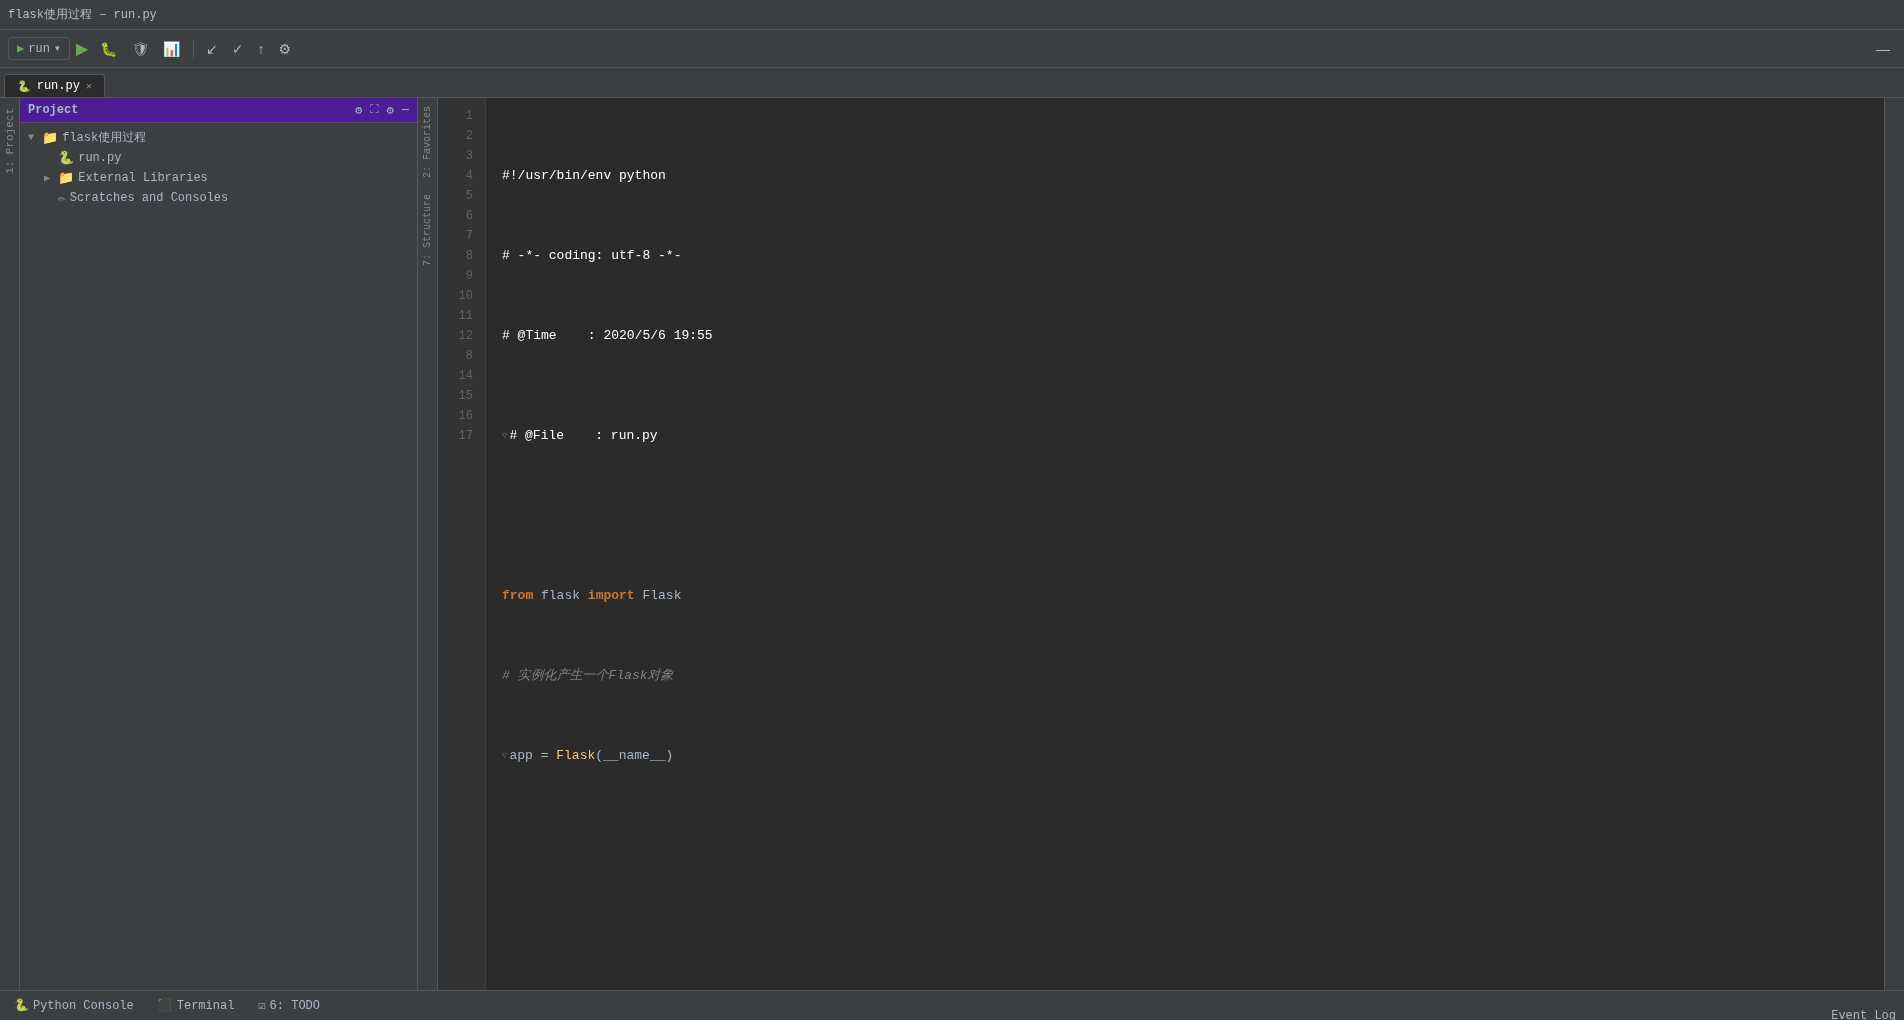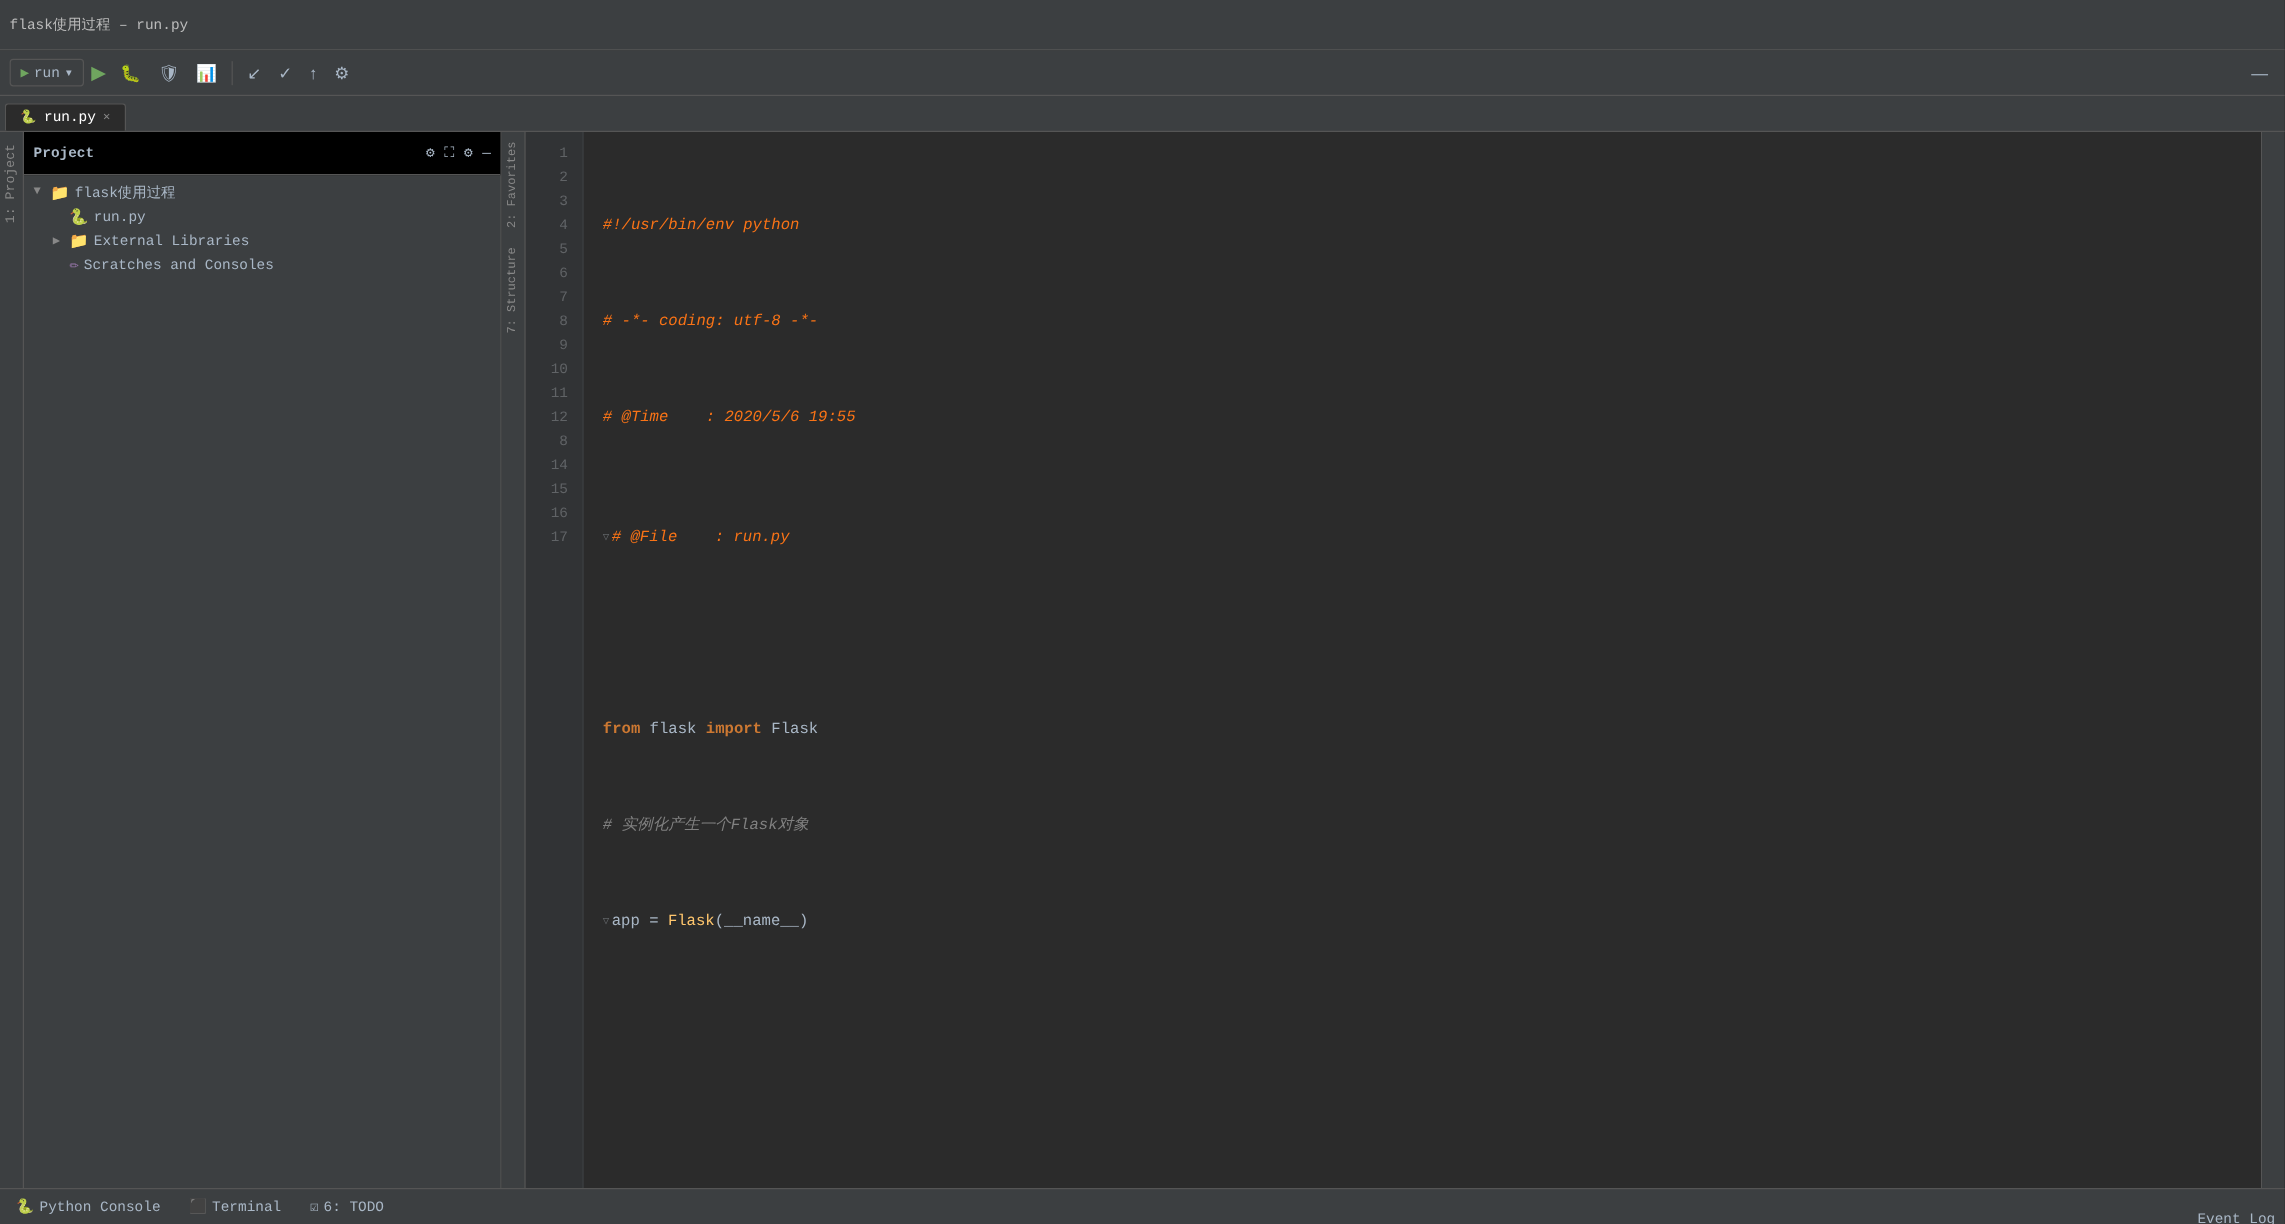--- a/index.html
+++ b/index.html
@@ -11,21 +11,21 @@
       width: 1904px;
       height: 1020px;
       overflow: hidden;
       display: flex;
       flex-direction: column;
     }
 
     
     .title-bar {
       background: #3c3f41;
-      height: 42px;
+      height: 30px;
       display: flex;
       align-items: center;
       padding: 0 8px;
       border-bottom: 1px solid #555;
       flex-shrink: 0;
       font-family: Liberation Mono, monospace;
     }
     .title-bar-text {
       font-size: 12px;
       color: #bbb;
@@ -158,22 +158,22 @@
     
     .project-panel {
       width: 398px;
       background: #3c3f41;
       border-right: 1px solid #555;
       display: flex;
       flex-direction: column;
       flex-shrink: 0;
     }
     .project-header {
-      height: 36px;
-      background: #000000;
+      height: 25px;
+      background: #4c1d95;
       display: flex;
       align-items: center;
       padding: 0 8px;
       gap: 8px;
       border-bottom: 1px solid #555;
     }
     .project-header-title {
       font-size: 12px;
       font-weight: bold;
       color: #a9b7c6;
@@ -247,21 +247,21 @@
       overflow: visible;
     }
     .code-line {
       display: flex;
       align-items: center;
       min-height: 20px;
       position: relative;
     }
 
     
-    .c-comment { color: #f97316; font-style: italic; }
+    .c-comment { color: #ffffff; }
     .c-keyword { color: #cc7832; font-weight: bold; }
     .c-builtin { color: #a9b7c6; text-align: center; }
     .c-function { color: #ffc66d; }
     .c-class-name { color: #a9b7c6; }
     .c-operator { color: #a9b7c6; }
     .c-chinese { color: #808080; font-style: italic; font-family: Liberation Mono, monospace; }
     .c-var { color: #a9b7c6; }
 
     
     .bottom-panel {

